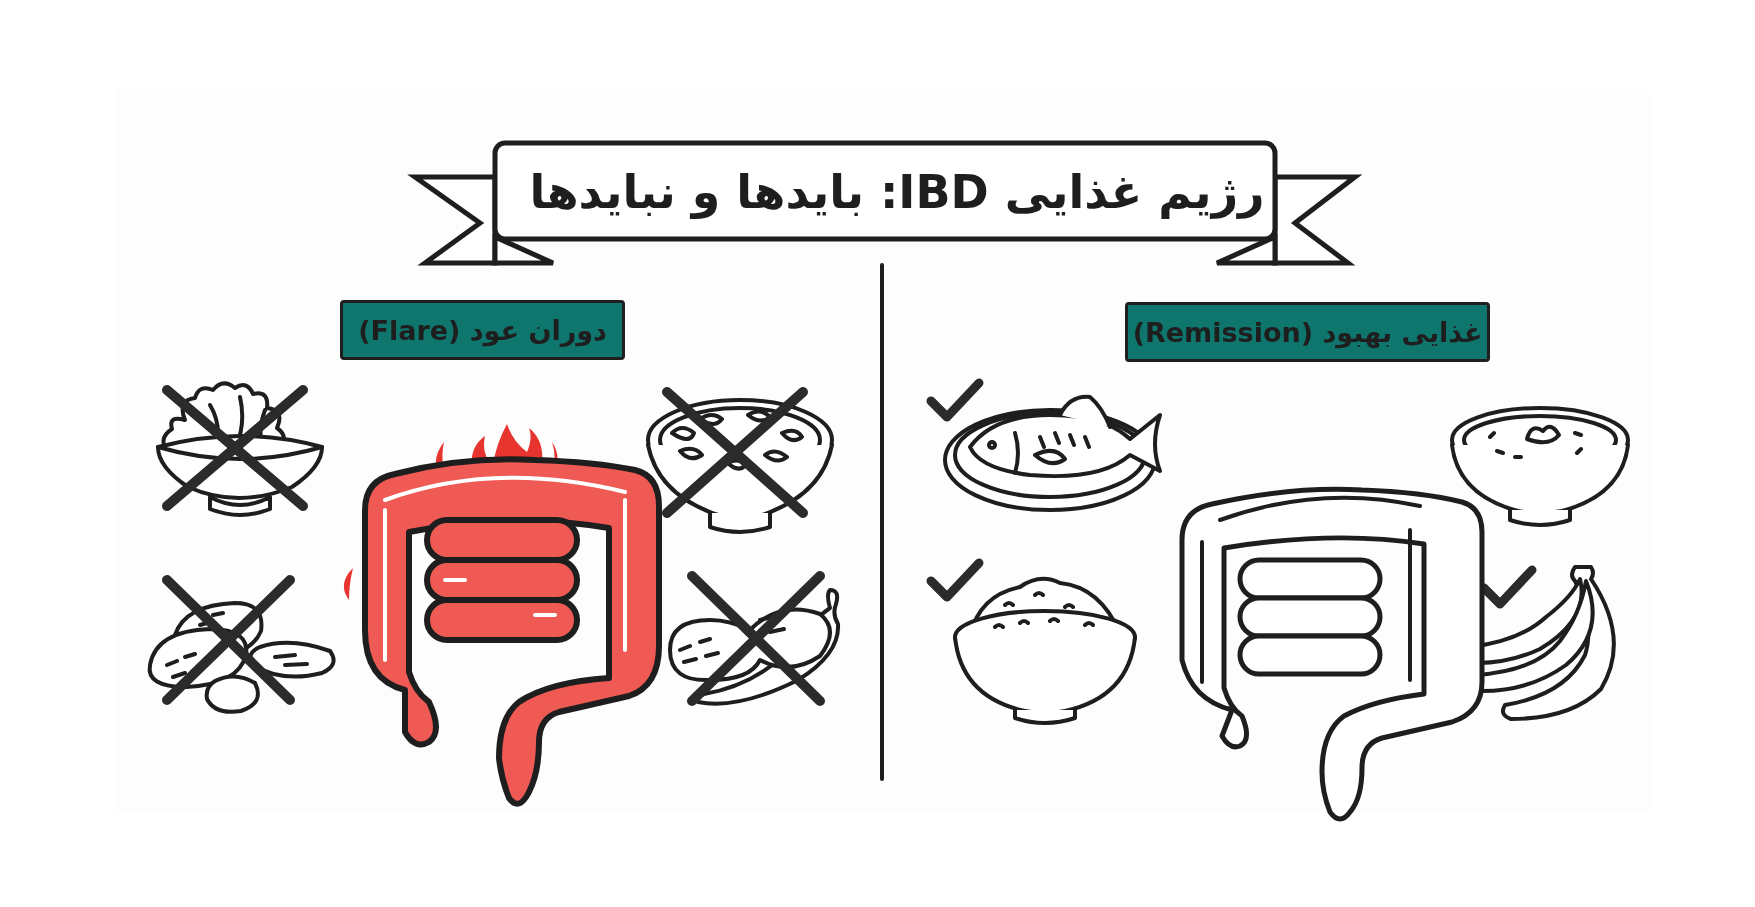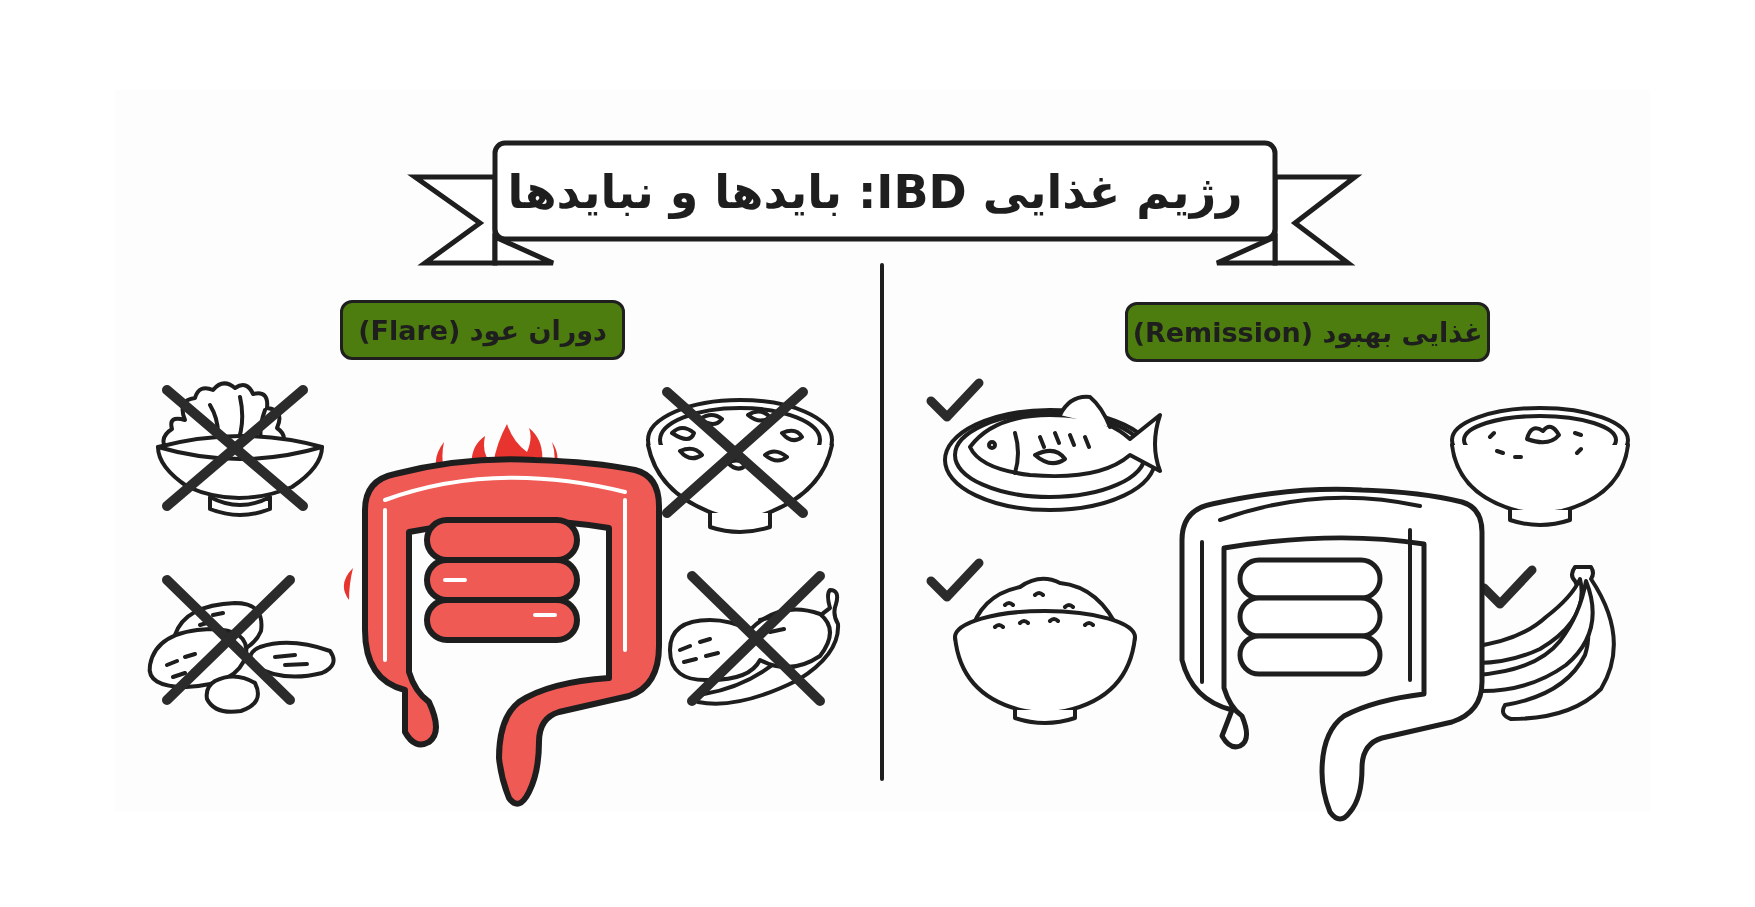--- a/index.html
+++ b/index.html
@@ -1,25 +1,25 @@
 <!DOCTYPE html>
 <html><head>
 <meta charset="utf-8">
 <style>
   html, body { margin:0; padding:0; background:#ffffff; }
   body { width:1755px; height:907px; position:relative; overflow:hidden;
          font-family:"DejaVu Sans", "Liberation Sans", sans-serif; }
   .panel { position:absolute; left:115px; top:90px; width:1535px; height:722px; background:#fdfdfd; }
   .abs { position:absolute; }
   svg { overflow:visible; }
-  .title-text { position:absolute; left:490px; top:140px; width:770px; height:104px;
+  .title-text { position:absolute; left:512px; top:140px; width:770px; height:104px;
     display:flex; align-items:center; justify-content:center; direction:rtl;
     font-size:46px; font-weight:bold; color:#1e1e1e; letter-spacing:0px; }
-  .phase-label { position:absolute; height:60px; border:3px solid #1f1f1f; border-radius:12px;
-    background:#4d7c0f; display:flex; align-items:center; justify-content:center;
+  .phase-label { position:absolute; height:60px; border:3px solid #1f1f1f; border-radius:4px;
+    background:#0f766e; display:flex; align-items:center; justify-content:center;
     font-size:27px; font-weight:bold; color:#1e1e1e; direction:rtl; box-sizing:border-box; }
   .divider { position:absolute; left:880px; top:263px; width:4px; height:518px; background:#1e1e1e; border-radius:2px; }
 </style>
 </head>
 <body>
 
 <div class="panel"></div>
 
 <svg class="abs" style="left:395px;top:135px" width="980" height="135">
   <g fill="#fff" stroke="#1e1e1e" stroke-width="5" stroke-linejoin="miter">

